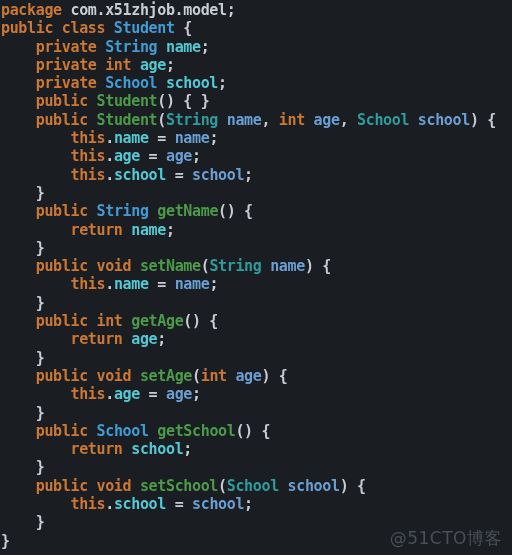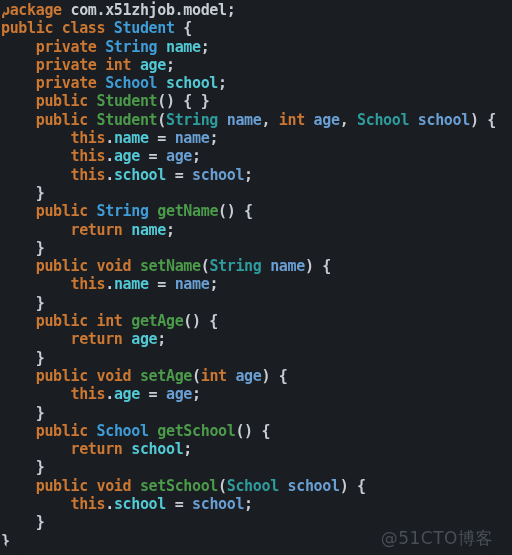--- a/index.html
+++ b/index.html
@@ -11,21 +11,20 @@
     position: relative;
     width: 512px;
     height: 555px;
     background: #1a1d21;
     overflow: hidden;
     font-family: "DejaVu Sans Mono", "Liberation Mono", monospace;
     font-size: 15px;
     line-height: 18.3px;
     letter-spacing: -0.35px;
     font-weight: bold;
-    border-radius: 25px;
     -webkit-font-smoothing: antialiased;
   }
   #code {
     position: absolute;
     top: 1px;
     left: 1px;
     white-space: pre;
     margin: 0;
     padding: 0;
     font-family: inherit;
@@ -40,21 +39,21 @@
   .kw   { color: #cc7832; }   
   .typ  { color: #3f9cd6; }   
   .typ2 { color: #2e9c9c; }   
   .fn   { color: #4b9b4b; }   
   .fld  { color: #52c9d4; }   
   .par  { color: #6a9fd4; }   
   .pun  { color: #c8cdd4; }   
 
   #watermark {
     position: absolute;
-    right: 19px;
+    right: 10px;
     bottom: 8px;
     color: #4a4f55;
     font-family: "DejaVu Sans", "Liberation Sans", sans-serif;
     font-size: 17px;
     font-weight: normal;
     letter-spacing: 0.5px;
     user-select: none;
   }
 </style>
 </head>

